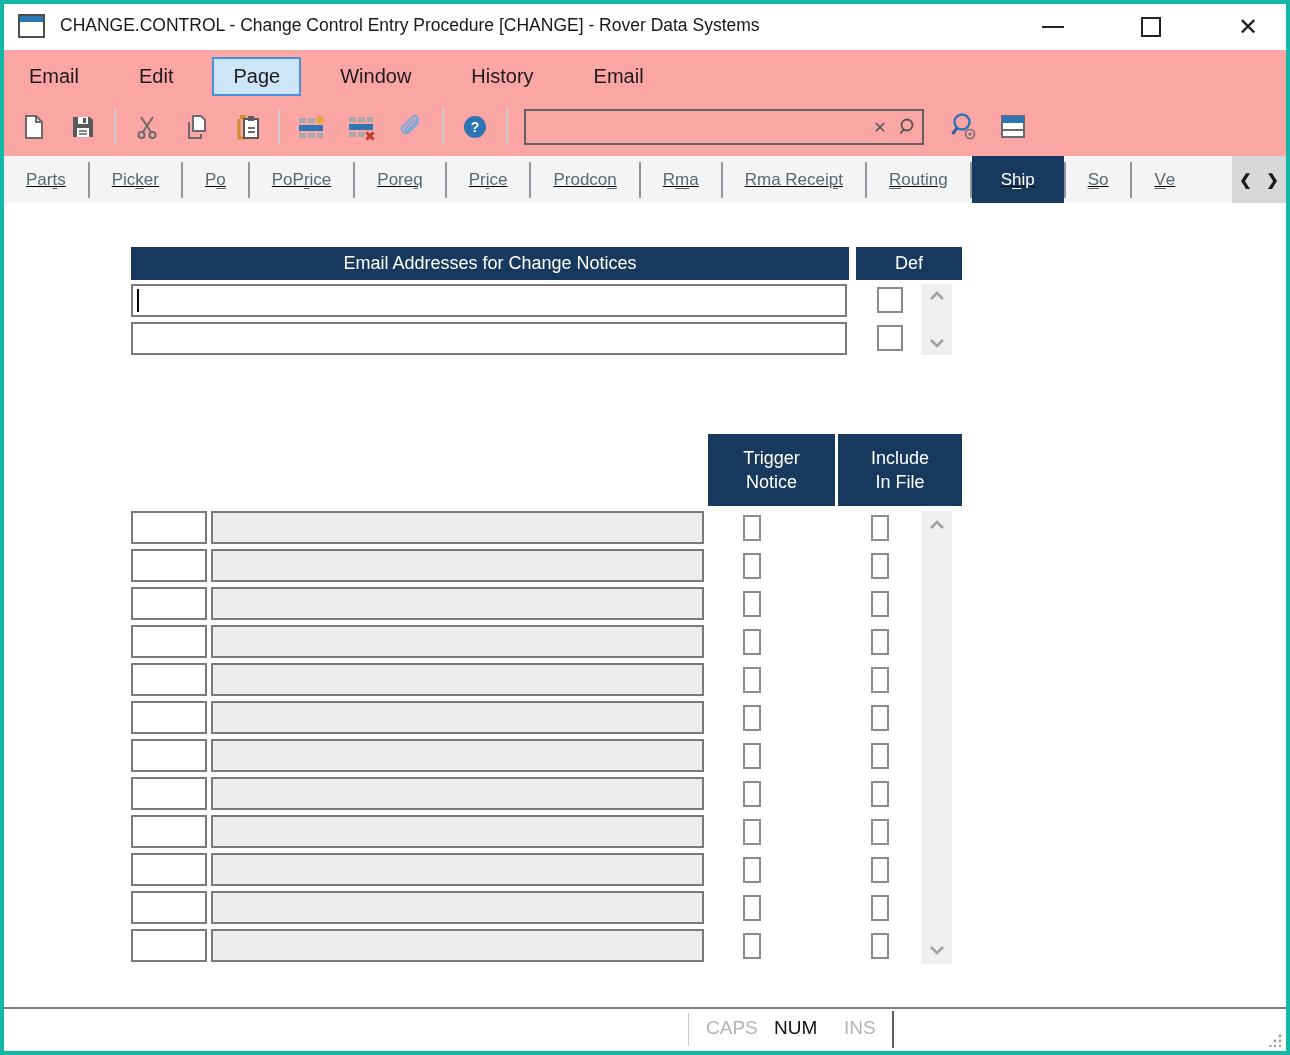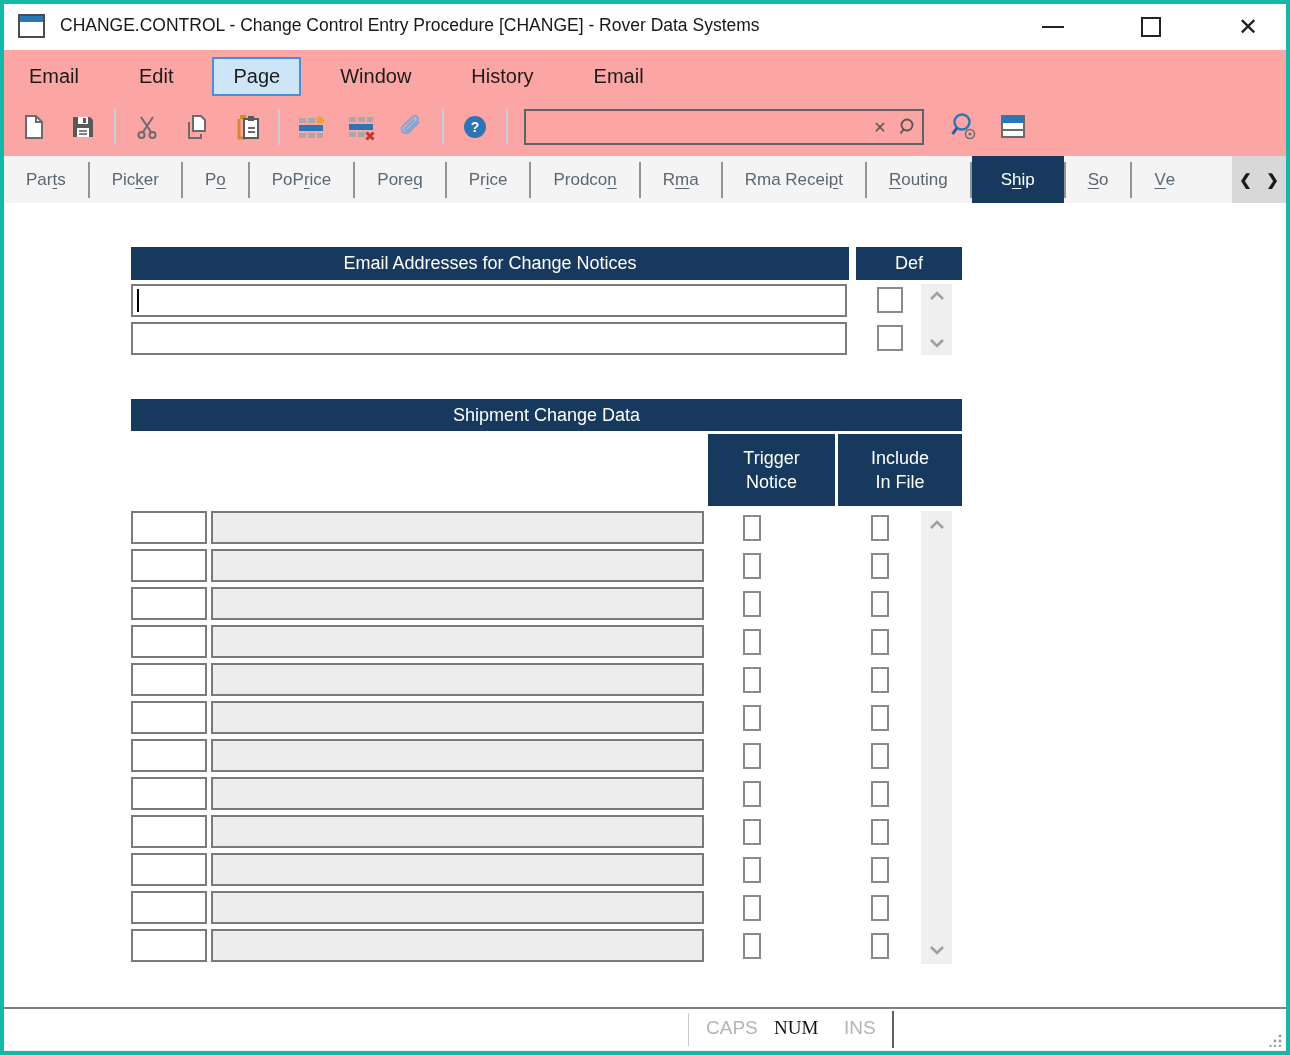--- a/index.html
+++ b/index.html
@@ -30,21 +30,21 @@
   
   .toolbar { position:absolute; top:98px; left:0; width:100%; height:50px; display:flex; align-items:center; padding-left:4px; }
   .tb-btn { width:50px; height:44px; display:flex; align-items:center; justify-content:center; }
   .tb-sep { width:2px; height:36px; background:#c9ced4; margin:0 6px; }
   .searchbox { position:relative; width:400px; height:36px; border:2px solid #5f6368; margin-left:10px; display:flex; align-items:center; }
   .searchbox input { border:none; outline:none; flex:1; height:100%; font-size:17px; padding:0 8px; background:transparent; }
   .searchbox .sb-ico { width:28px; height:100%; display:flex; align-items:center; justify-content:center; color:#555; }
   .tb-after { margin-left:14px; }
 
   
-  .tabstrip { position:absolute; top:152px; left:0; width:100%; height:47px; background:#f4f4f4; display:flex; align-items:stretch; overflow:hidden; }
+  .tabstrip { position:absolute; top:152px; left:0; width:100%; height:47px; background:#f4f4f4; display:flex; align-items:stretch; overflow:hidden;text-decoration:underline; }
   .tab { display:flex; align-items:center; padding:0 22px; font-size:17px; color:#5b6770; white-space:nowrap; cursor:default; }
   .tab u { text-decoration:underline; text-underline-offset:3px; }
   .tab.selected { background:#16395d; color:#fff; padding:0 29px; }
   .tab-sep { width:2px; height:36px; background:#8f959b; align-self:center; }
   .tab-arrows { position:absolute; right:0; top:0; height:47px; display:flex; }
   .tab-arrow { width:27px; height:47px; background:#d8d8d8; display:flex; align-items:center; justify-content:center;
                font-size:15px; font-weight:bold; color:#1a1a1a; }
 
   
   .content { position:absolute; top:199px; left:0; width:100%; height:804px; background:#fff; }
@@ -79,21 +79,21 @@
   .grow .cb-trigger { left:612px; }
   .grow .cb-include { left:740px; }
 
   
   .status-sep-line { position:absolute; top:1003px; left:0; width:100%; height:2px; background:#7f7f7f; }
   .statusbar { position:absolute; top:1005px; left:0; width:100%; height:41px; background:#fff; }
   .sb-vdiv1 { position:absolute; left:684px; top:4px; width:1px; height:33px; background:#c9c9c9; }
   .sb-vdiv2 { position:absolute; left:888px; top:2px; width:2px; height:37px; background:#5f5f5f; }
   .sb-ind { position:absolute; top:8px; font-size:19px; }
   .sb-ind.inactive { color:#b4b4b4; }
-  .sb-ind.active { color:#111;font-family:Liberation Serif, serif; }
+  .sb-ind.active { color:#111; }
   .sb-caps { left:702px; } .sb-num { left:770px; } .sb-ins { left:840px; }
   .sb-session { position:absolute; left:900px; top:8px; font-size:19px; color:#16161d; white-space:nowrap; }
   .sb-grip { position:absolute; right:3px; bottom:3px; }
   .bottom-strip { position:absolute; top:1046px; left:0; width:100%; height:9px; background:#f0f0f0; }
 </style>
 </head>
 <body>
 
 <div class="window">
 
@@ -280,21 +280,20 @@
     <div class="cb def-cb r2"></div>
     <div class="scrollstrip email-scroll">
       <svg width="18" height="11" viewBox="0 0 18 11">
           <polyline points="3,9 9,3 15,9" fill="none" stroke="#a0a0a0" stroke-width="2.6"></polyline>
         </svg>
       <svg width="18" height="11" viewBox="0 0 18 11">
           <polyline points="3,2 9,8 15,2" fill="none" stroke="#a0a0a0" stroke-width="2.6"></polyline>
         </svg>
     </div>
 
-    <div class="navy-head ship-title">Shipment Change Data</div>
     <div class="colhead ch-trigger" style="white-space:pre-line;">Trigger
 Notice</div>
     <div class="colhead ch-include" style="white-space:pre-line;">Include
 In File</div>
 
     <div class="grid-rows" id="grid-rows">
         <div class="grow">
           <input class="key" style="">
           <input class="fld" readonly="" style="">
           <div class="cb cb-trigger"></div>

